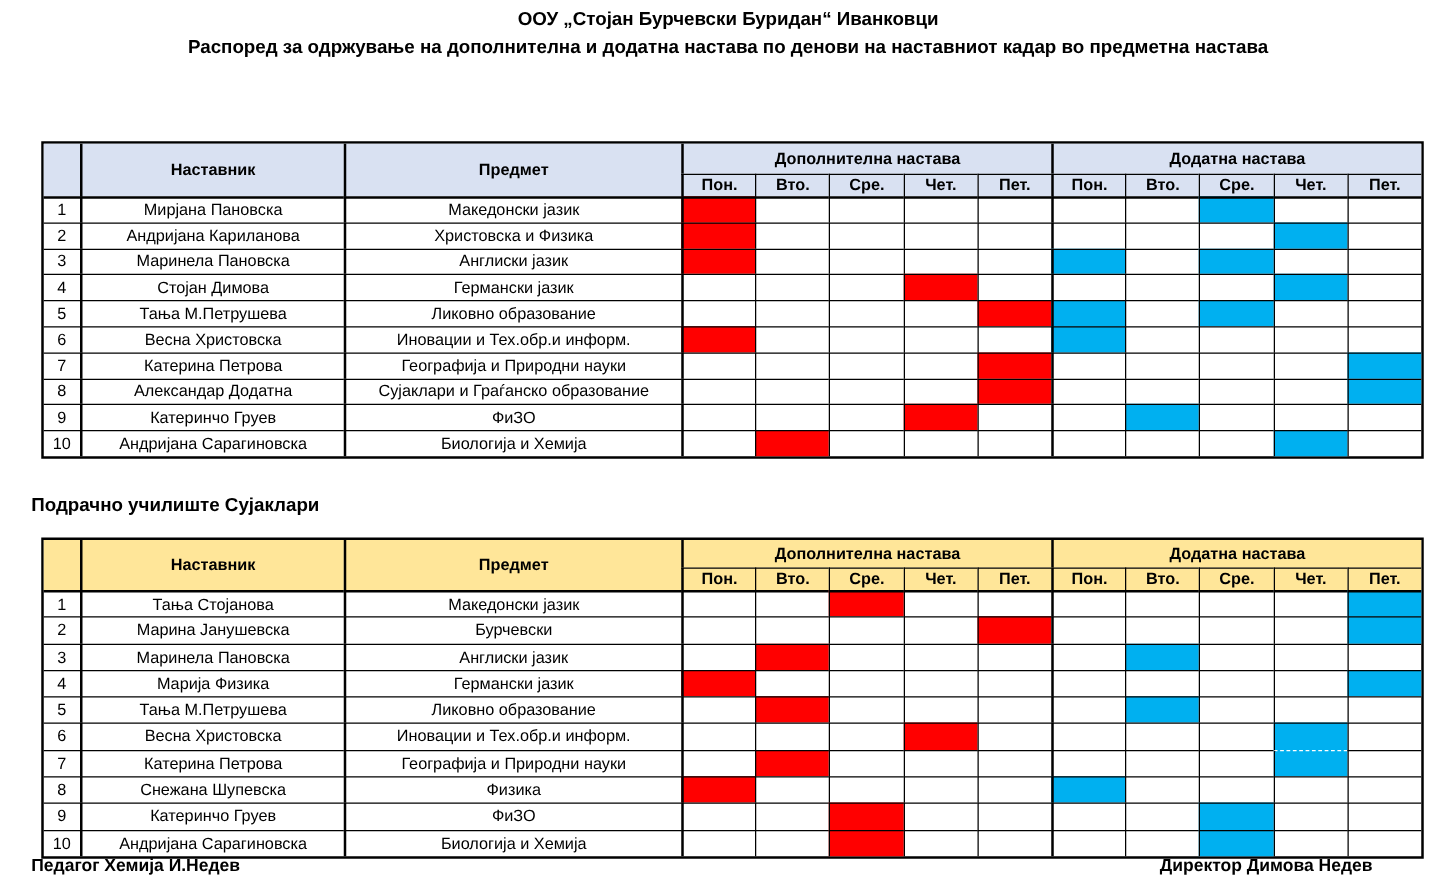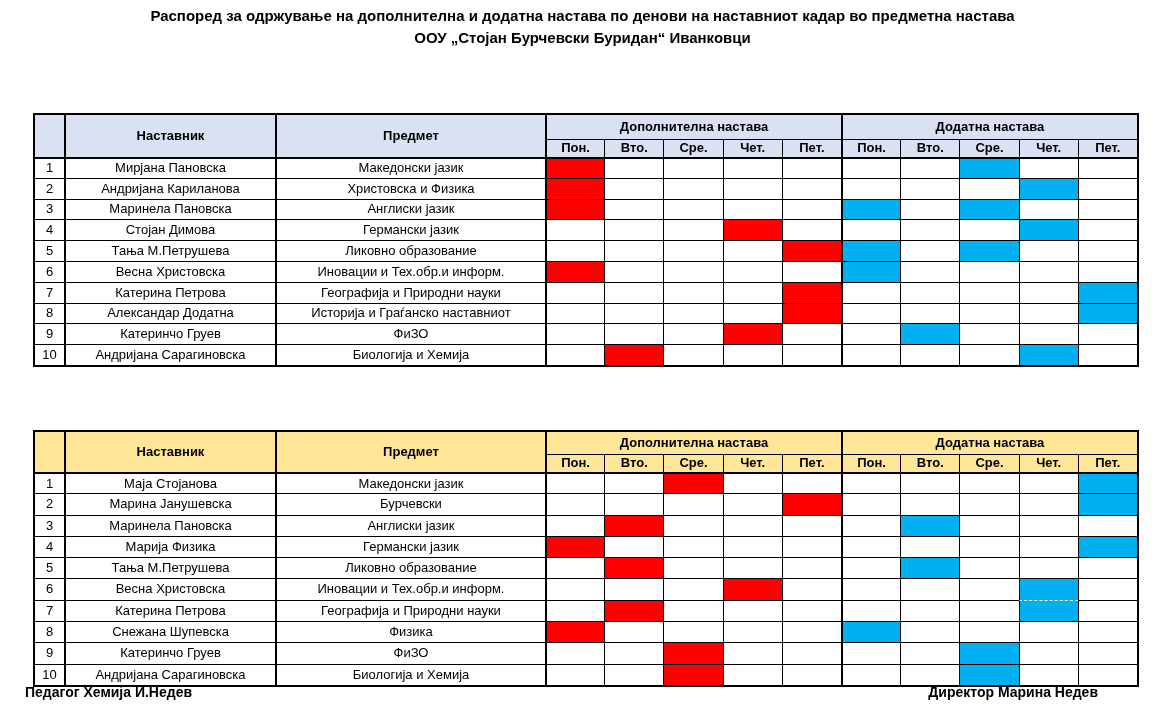--- a/index.html
+++ b/index.html
@@ -38,22 +38,22 @@
   #t2 tbody tr{height:21.3px}
   .footer-left{position:absolute;left:25px;top:684px;font-weight:bold;font-size:14px;}
   .footer-right{position:absolute;right:67px;top:684px;font-weight:bold;font-size:14px;}
 </style>
 </head>
 <body>
 
 <div class="page">
 
   <div class="titles">
+    <div>ООУ „Стојан Бурчевски Буридан“ Иванковци</div>
     <div>Распоред за одржување на дополнителна и додатна настава по денови на наставниот кадар во предметна настава</div>
-    <div>ООУ „Стојан Бурчевски Буридан“ Иванковци</div>
   </div>
 
 
   <table class="sched" id="t1">
       <colgroup>
         <col style="width: 29px;">
         <col style="width: 211px;">
         <col style="width: 270px;">
         <col style="width: 59.2px;">
         <col style="width: 59.2px;">
@@ -189,21 +189,21 @@
           <td style="background: rgb(255, 0, 0);"></td>
           <td class="sep2"></td>
           <td></td>
           <td></td>
           <td></td>
           <td style="background: rgb(0, 176, 240);"></td>
         </tr>
         <tr>
           <td class="nb-l">8</td>
           <td class="sep2">Александар Додатна</td>
-          <td class="sep2">Историја и Граѓанско наставниот</td>
+          <td class="sep2">Сујаклари и Граѓанско образование</td>
           <td class="sep2"></td>
           <td></td>
           <td></td>
           <td></td>
           <td style="background: rgb(255, 0, 0);"></td>
           <td class="sep2"></td>
           <td></td>
           <td></td>
           <td></td>
           <td style="background: rgb(0, 176, 240);"></td>
@@ -234,20 +234,23 @@
           <td></td>
           <td class="sep2"></td>
           <td></td>
           <td></td>
           <td style="background: rgb(0, 176, 240);"></td>
           <td></td>
         </tr>
       </tbody>
     </table>
 
+  <div class="sec-title" id="sec2">
+    <span>Подрачно училиште Сујаклари</span>
+  </div>
 
   <table class="sched" id="t2">
       <colgroup>
         <col style="width: 29px;">
         <col style="width: 211px;">
         <col style="width: 270px;">
         <col style="width: 59.2px;">
         <col style="width: 59.2px;">
         <col style="width: 59.2px;">
         <col style="width: 59.2px;">
@@ -275,21 +278,21 @@
           <th class="sep2" style="background: rgb(255, 230, 153);">Пон.</th>
           <th style="background: rgb(255, 230, 153);">Вто.</th>
           <th style="background: rgb(255, 230, 153);">Сре.</th>
           <th style="background: rgb(255, 230, 153);">Чет.</th>
           <th style="background: rgb(255, 230, 153);">Пет.</th>
         </tr>
       </thead>
       <tbody>
         <tr>
           <td class="nb-l thick-t">1</td>
-          <td class="sep2 thick-t">Маја Стојанова</td>
+          <td class="sep2 thick-t">Тања Стојанова</td>
           <td class="sep2 thick-t">Македонски јазик</td>
           <td class="sep2 thick-t"></td>
           <td class=" thick-t"></td>
           <td class=" thick-t" style="background: rgb(255, 0, 0);"></td>
           <td class=" thick-t"></td>
           <td class=" thick-t"></td>
           <td class="sep2 thick-t"></td>
           <td class=" thick-t"></td>
           <td class=" thick-t"></td>
           <td class=" thick-t"></td>
@@ -427,15 +430,15 @@
           <td class="sep2"></td>
           <td></td>
           <td style="background: rgb(0, 176, 240);"></td>
           <td></td>
           <td></td>
         </tr>
       </tbody>
     </table>
 
   <div class="footer-left">Педагог Хемија И.Недев</div>
-  <div class="footer-right">Директор Марина Недев</div>
+  <div class="footer-right">Директор Димова Недев</div>
 
 </div>
 
 </body></html>

